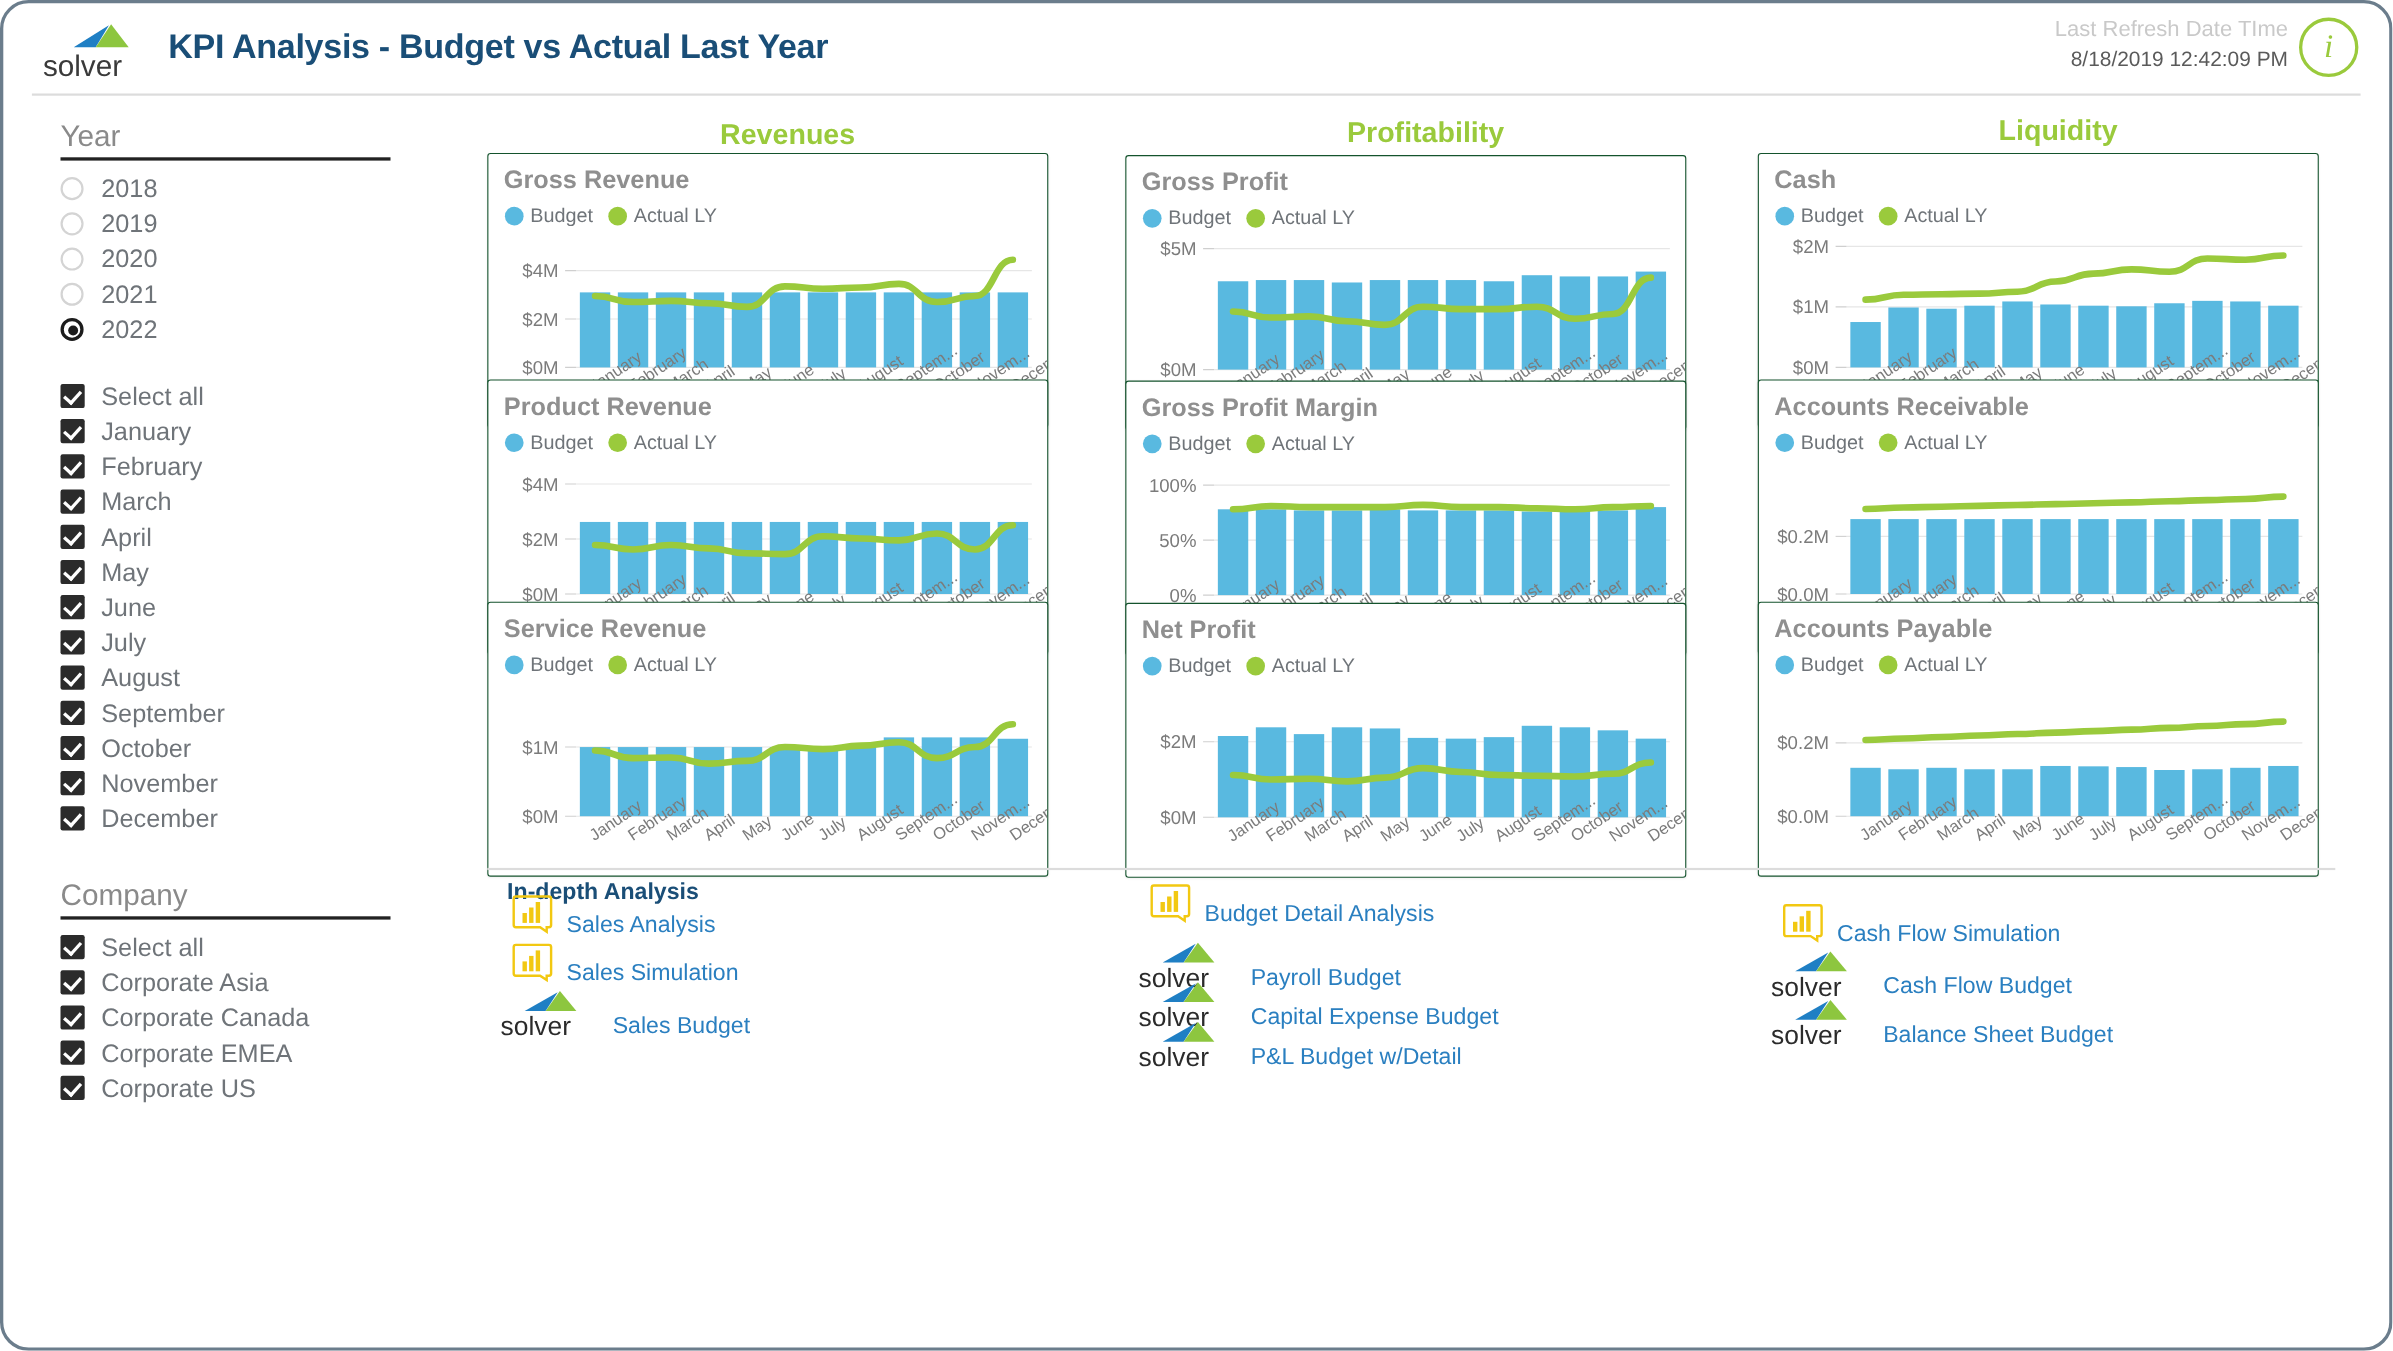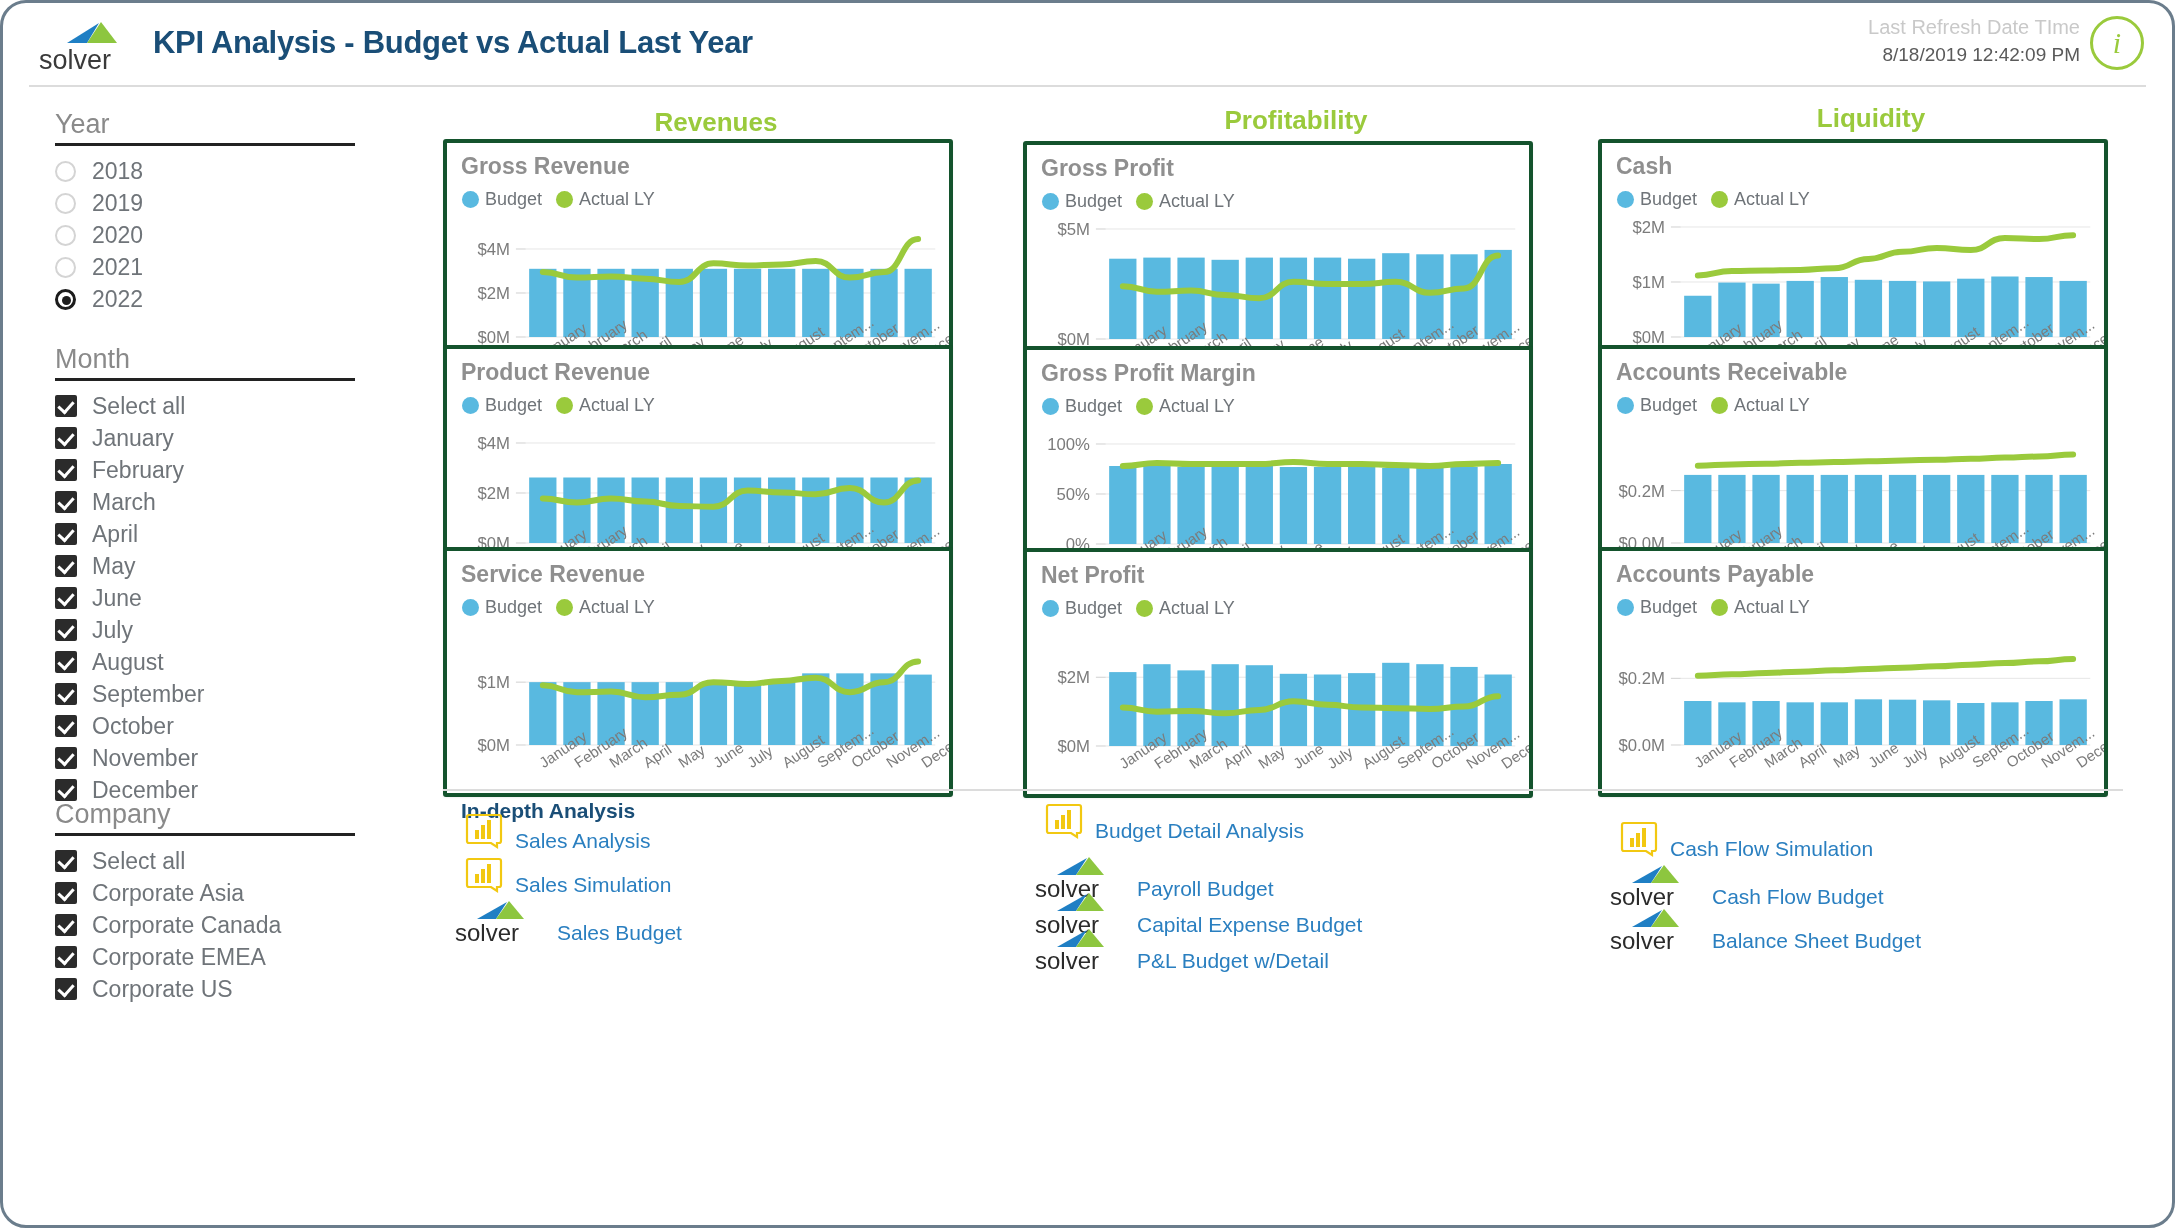--- a/index.html
+++ b/index.html
@@ -78,21 +78,21 @@
 
   
   .sec-head {
     position: absolute; font-size: 26px; font-weight: bold; color: #9ACA3C;
     text-align: center; white-space: nowrap;
   }
 
   
   .card {
     position: absolute; background: #fff;
-    border: 4px solid #14532d; border-radius: 3px;
+    border: 1px solid #14532d; border-radius: 3px;
     box-shadow: 0 1px 2px rgba(0,0,0,0.06);
     overflow: hidden;
   }
   .card-title {
     position: absolute; left: 14px; top: 10px;
     font-size: 23px; font-weight: bold; color: #8f8f8f;
     white-space: nowrap;
   }
   .legend { position: absolute; left: 15px; top: 46px; display: flex; align-items: center; }
   .leg-item { display: flex; align-items: center; margin-right: 14px; }
@@ -164,21 +164,20 @@
               <div class="radio-box"></div>
               <div class="opt-label">2021</div>
             </div>
             <div class="opt-row">
               <div class="radio-box on"></div>
               <div class="opt-label">2022</div>
             </div>
           </div>
       </div>
       <div class="filter-group" id="grp-month" style="top:255px">
-        <div class="filter-title">Month</div>
         <div id="month-opts">
             <div class="opt-row">
               <div class="check-box"></div>
               <div class="opt-label">Select all</div>
             </div>
             <div class="opt-row">
               <div class="check-box"></div>
               <div class="opt-label">January</div>
             </div>
             <div class="opt-row">

